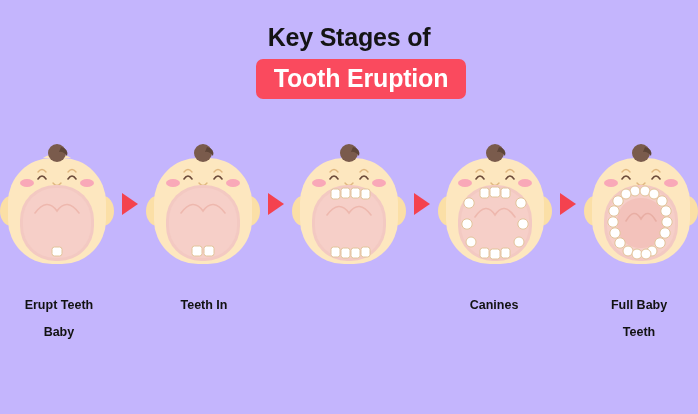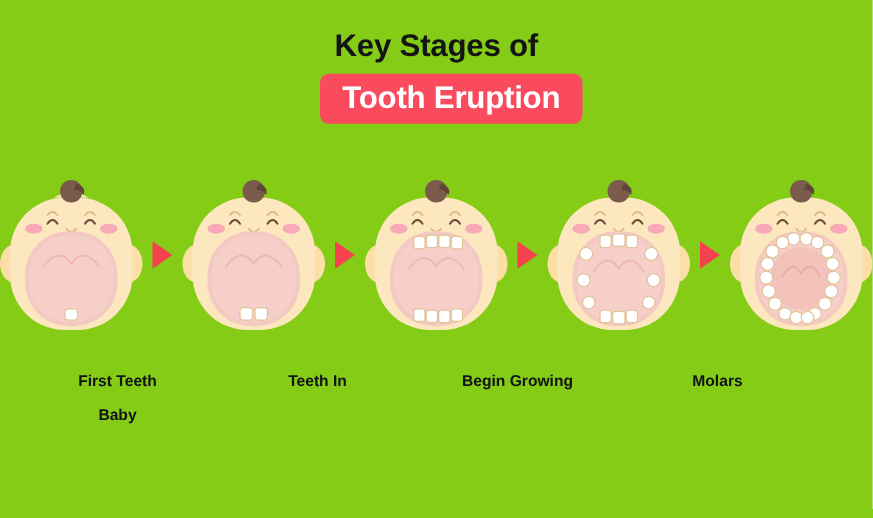--- a/index.html
+++ b/index.html
@@ -13,21 +13,21 @@
     background: #ffffff;
     font-family: "Liberation Sans", sans-serif;
     overflow: hidden;
     position: relative;
   }
 
   .infographic {
     position: relative;
     width: 698px;
     height: 414px;
-    background: #84cc16;
+    background: #c4b5fd;
   }
 
   
   .header {
     position: absolute;
     top: 22px;
     left: 0;
     width: 698px;
     text-align: center;
   }
@@ -310,31 +310,34 @@
             <circle cx="64" cy="113" r="5"></circle>
           </g>
         </svg>
       </div>
     </div>
 
   </div>
 
   <div class="captions">
     <div class="caption">
-      <span class="caption-l1">First Teeth</span>
+      <span class="caption-l1">Erupt Teeth</span>
       <span class="caption-l2">Baby</span>
     </div>
     <div class="caption-gap"></div>
     <div class="caption">
       <span class="caption-l2">Teeth In</span>
     </div>
     <div class="caption-gap"></div>
     <div class="caption">
-      <span class="caption-l2">Begin Growing</span>
     </div>
     <div class="caption-gap"></div>
     <div class="caption">
-      <span class="caption-l1">Molars</span>
+      <span class="caption-l1">Canines</span>
     </div>
     <div class="caption-gap"></div>
+    <div class="caption">
+      <span class="caption-l1">Full Baby</span>
+      <span class="caption-l2">Teeth</span>
+    </div>
   </div>
 
 </div>
 
 </body></html>

